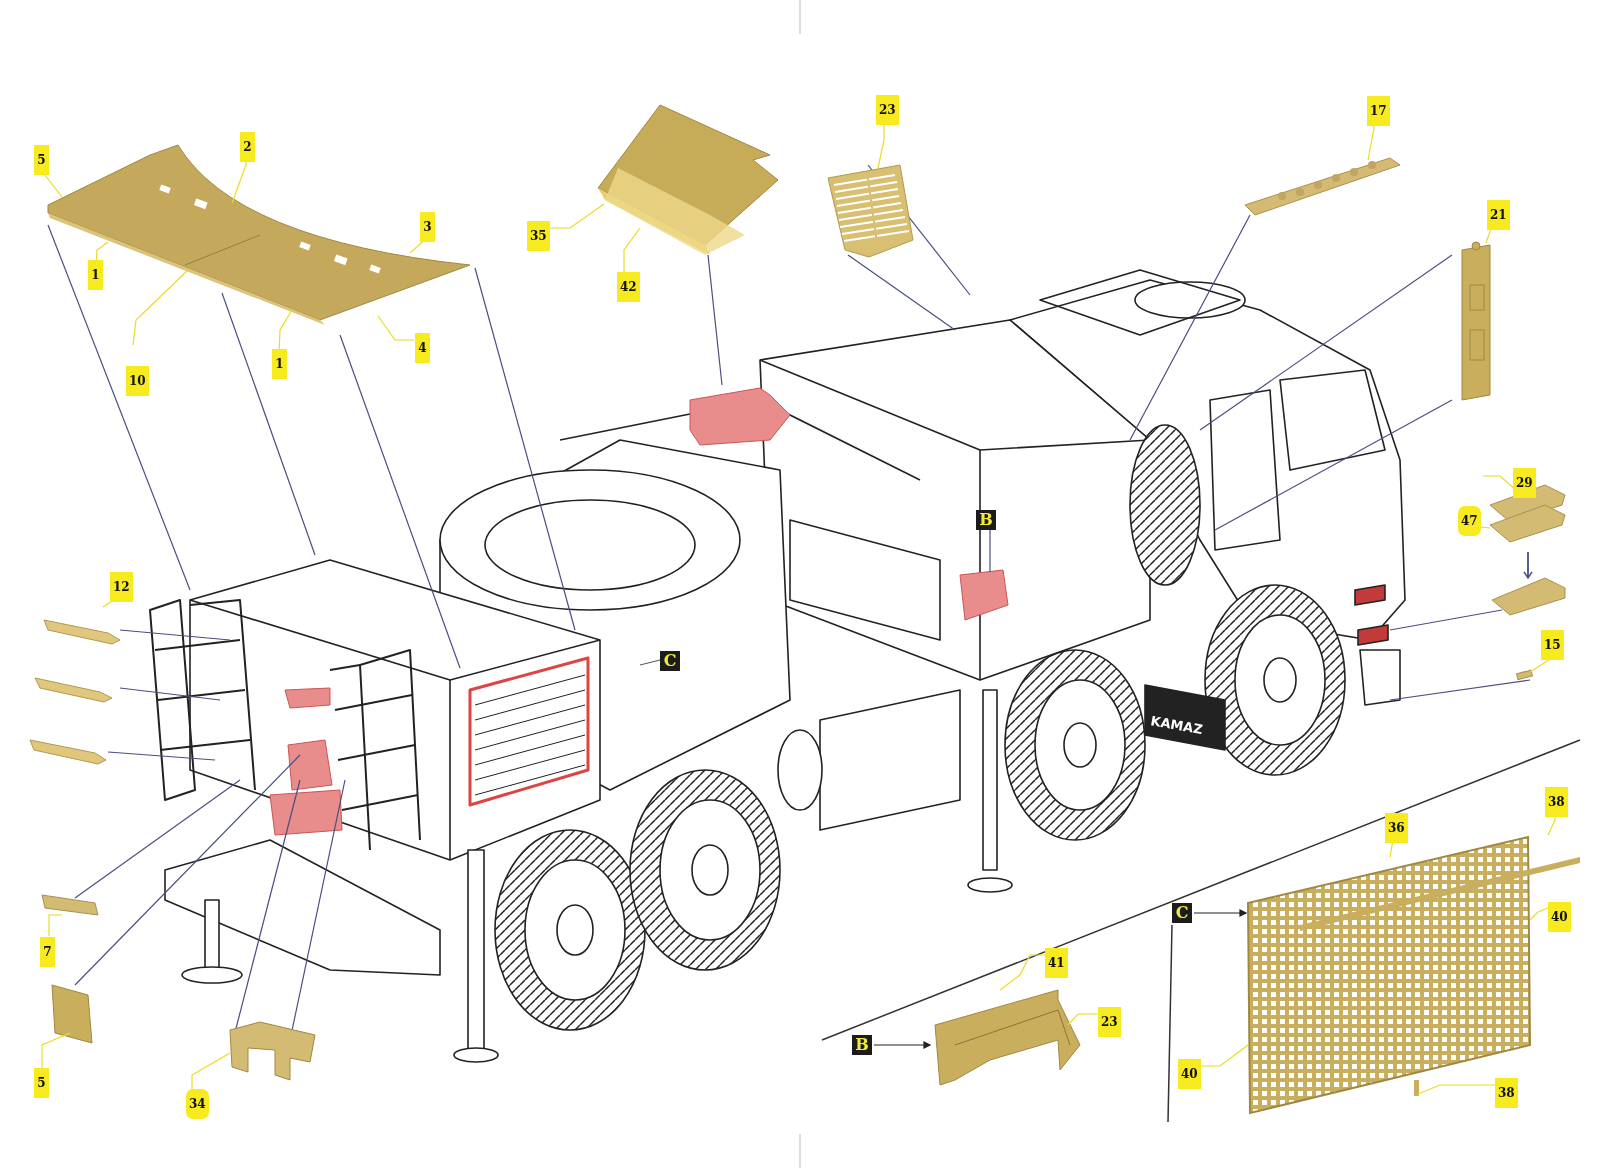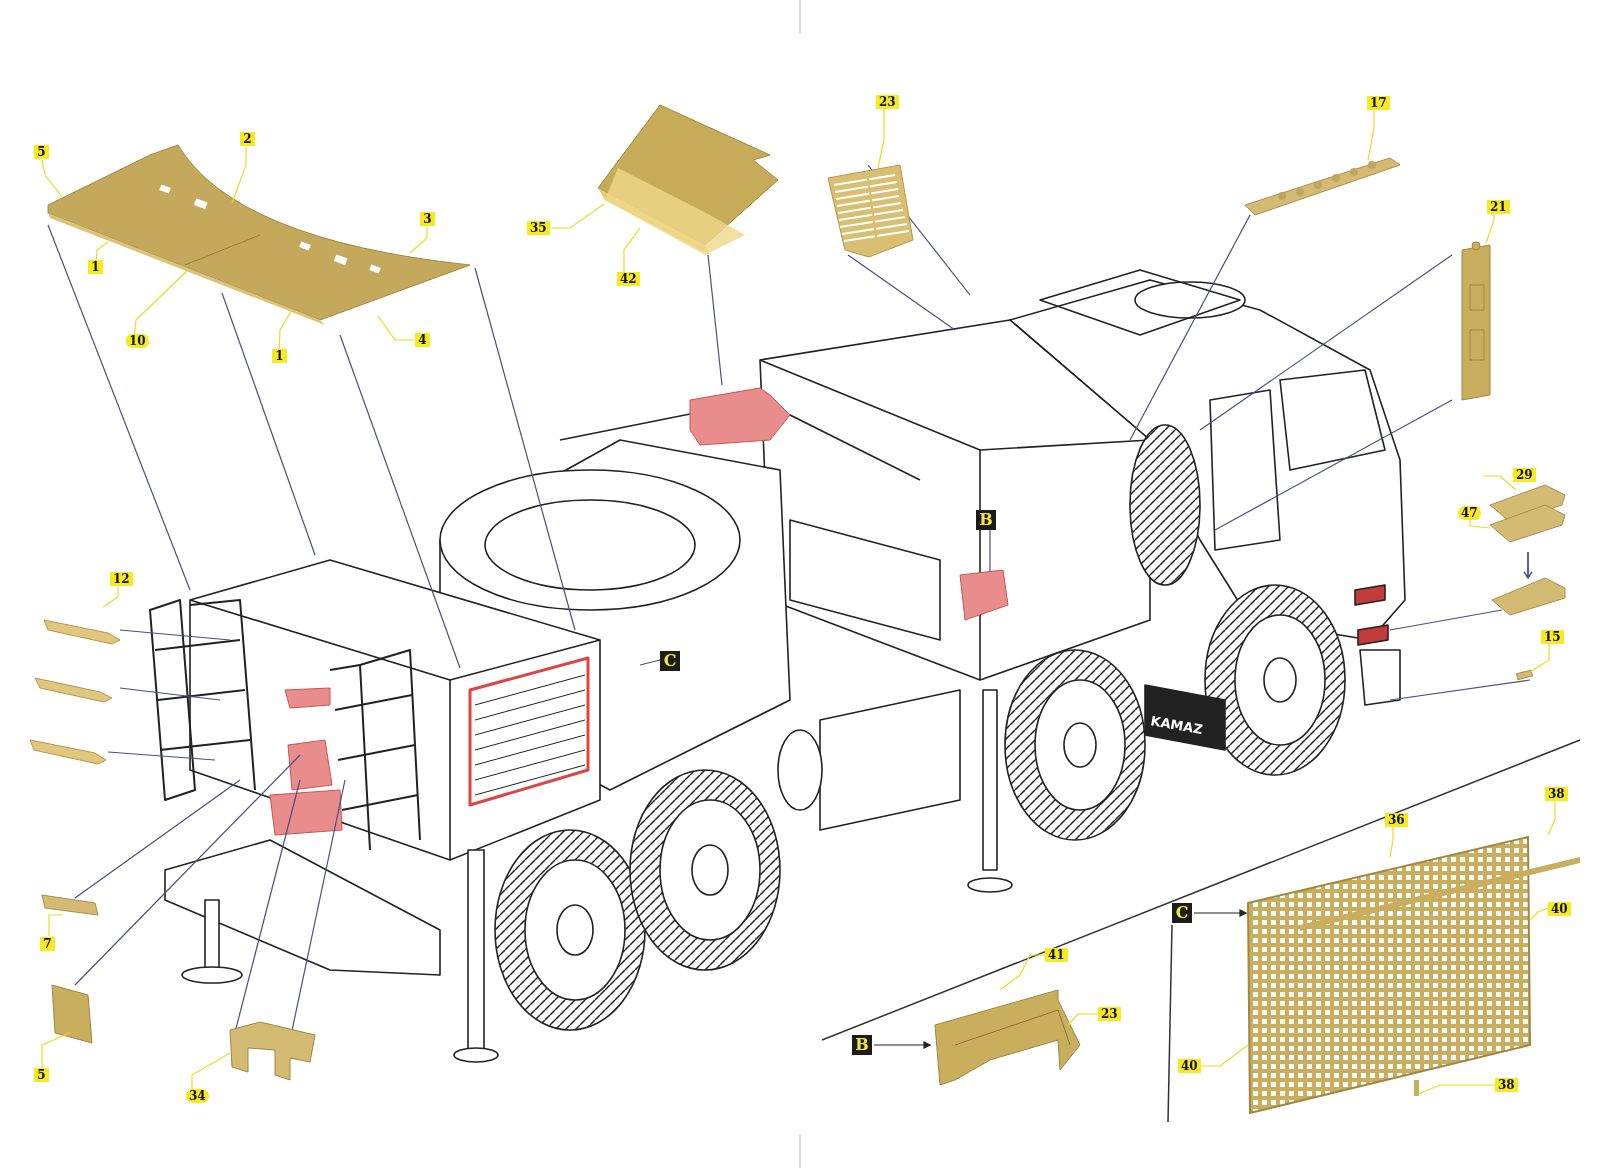--- a/index.html
+++ b/index.html
@@ -1,18 +1,18 @@
 <!DOCTYPE html>
 <html><head>
 <meta charset="utf-8">
 <style>
   html,body{margin:0;padding:0;background:#ffffff;}
   body{width:1600px;height:1168px;position:relative;overflow:hidden;font-family:"DejaVu Serif","Liberation Serif",serif;}
   #stage{position:absolute;left:0;top:0;width:1600px;height:1168px;}
-  .callout{position:absolute;background:#f7ea1e;color:#111;font-size:12px;font-weight:bold;line-height:14px;padding:0 3px;min-width:9px;text-align:center;font-family:"DejaVu Serif",serif;}
+  .callout{position:absolute;background:#f7ea1e;color:#111;font-size:12px;font-weight:bold;line-height:14px;padding:8px 3px;min-width:9px;text-align:center;font-family:"DejaVu Serif",serif;}
   .ref{position:absolute;background:#1c1c1c;color:#f4e93a;font-size:16px;font-weight:bold;line-height:20px;width:20px;text-align:center;font-family:"DejaVu Serif",serif;}
 </style>
 </head>
 <body>
 
 <div id="stage">
 <svg width="1600" height="1168" viewBox="0 0 1600 1168" xmlns="http://www.w3.org/2000/svg">
   <defs>
     <pattern id="mesh" width="9" height="9" patternUnits="userSpaceOnUse">
       <rect width="9" height="9" fill="#c9ae5e"></rect>
@@ -270,21 +270,21 @@
   </g>
 </svg>
 
 
 <div class="callout" style="left:34px;top:145px;">5</div>
 <div class="callout" style="left:240px;top:132px;">2</div>
 <div class="callout" style="left:420px;top:212px;">3</div>
 <div class="callout" style="left:88px;top:260px;">1</div>
 <div class="callout" style="left:415px;top:333px;">4</div>
 <div class="callout" style="left:272px;top:349px;">1</div>
-<div class="callout" style="left:126px;top:334px;border-radius:6px;">10</div>
+<div class="callout" style="left:126px;top:366px;">10</div>
 <div class="callout" style="left:527px;top:221px;">35</div>
 <div class="callout" style="left:617px;top:272px;">42</div>
 <div class="callout" style="left:876px;top:95px;">23</div>
 <div class="callout" style="left:1367px;top:96px;">17</div>
 <div class="callout" style="left:1487px;top:200px;">21</div>
 <div class="callout" style="left:1513px;top:468px;">29</div>
 <div class="callout" style="left:1458px;top:506px;border-radius:7px;">47</div>
 <div class="callout" style="left:1541px;top:630px;">15</div>
 <div class="callout" style="left:110px;top:572px;">12</div>
 <div class="callout" style="left:40px;top:937px;">7</div>

